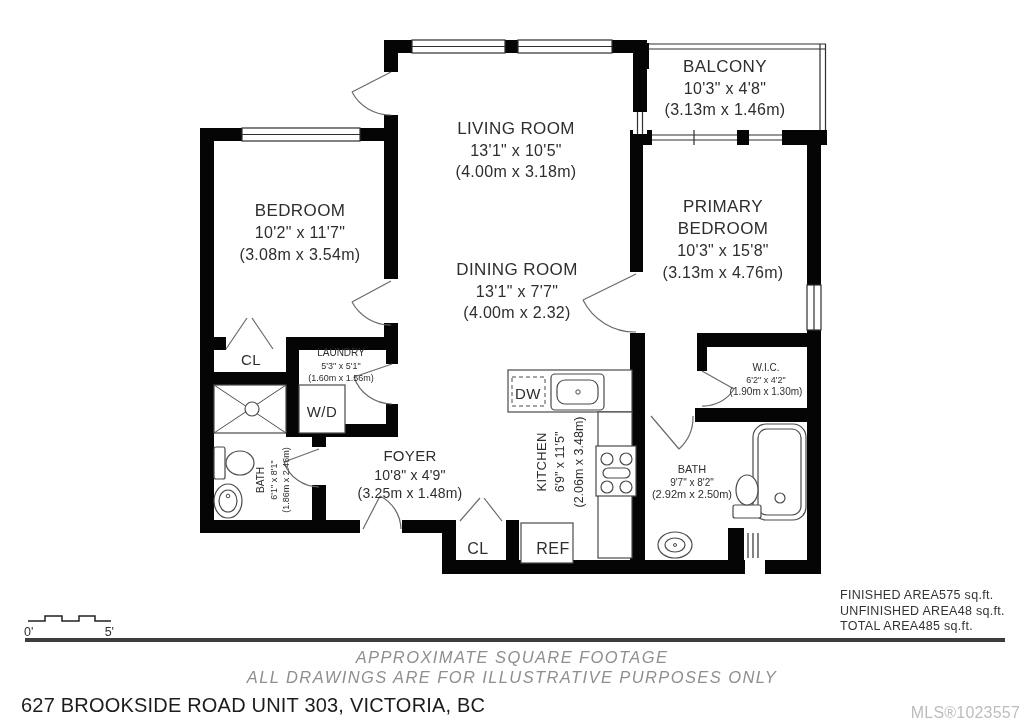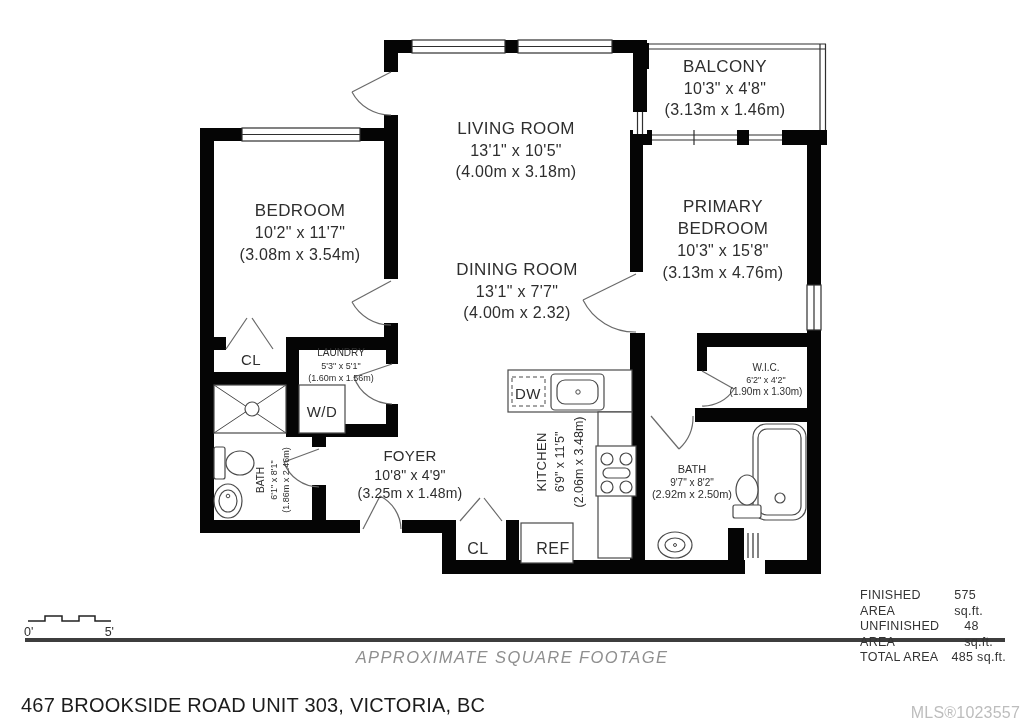--- a/index.html
+++ b/index.html
@@ -19,21 +19,21 @@
   .lbl-fix2{font-size:16px;letter-spacing:.5px;}
   .lbl-scale{font-size:12.5px;}
   .walls rect{fill:#050505;}
   .thin{stroke:#2f2f2f;stroke-width:1.2;fill:none;}
   .winfill{fill:#ffffff;}
   .door{stroke:#6a6a6a;stroke-width:1.2;fill:none;}
   .fix{stroke:#4a4a4a;stroke-width:1.2;fill:#ffffff;}
   .fixline{stroke:#4a4a4a;stroke-width:1;fill:none;}
   .area-table{position:absolute;left:840px;top:588px;width:166px;font-size:12.5px;
               color:#333;letter-spacing:.3px;}
-  .area-row{display:flex;justify-content:space-between;line-height:15.5px;margin-left:20px;}
+  .area-row{display:flex;line-height:15.5px;}
   .disclaimer{position:absolute;left:0;top:647px;width:1024px;text-align:center;
               color:#8f8f8f;font-size:16.5px;letter-spacing:1.4px;line-height:20px;font-style:italic;}
   .address{position:absolute;left:21px;top:694px;font-size:20px;color:#1c1c1c;
            letter-spacing:.2px;}
   .mls{position:absolute;right:4px;top:704px;font-size:16px;color:#bdbdbd;letter-spacing:.2px;}
 </style>
 </head>
 <body>
 
 <div class="canvas">
@@ -313,17 +313,18 @@
       <span>48 sq.ft.</span>
     </div>
     <div class="area-row">
       <span>TOTAL AREA</span>
       <span>485 sq.ft.</span>
     </div>
   </div>
 
   <div class="disclaimer">
     <div>APPROXIMATE SQUARE FOOTAGE</div>
+    <div>ALL DRAWINGS ARE FOR ILLUSTRATIVE PURPOSES ONLY</div>
   </div>
 
-  <div class="address">467 BROOKSIDE ROAD UNIT 303, VICTORIA, BC</div>
+  <div class="address">627 BROOKSIDE ROAD UNIT 303, VICTORIA, BC</div>
   <div class="mls">MLS®1023557</div>
 </div>
 
 </body></html>

